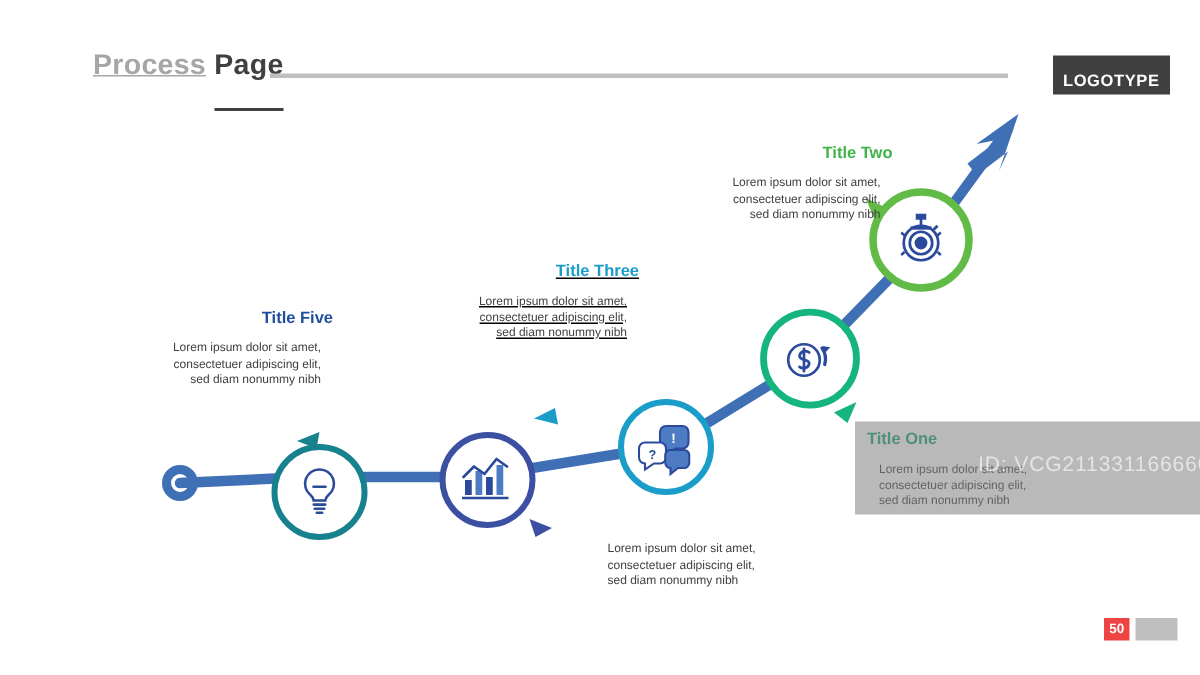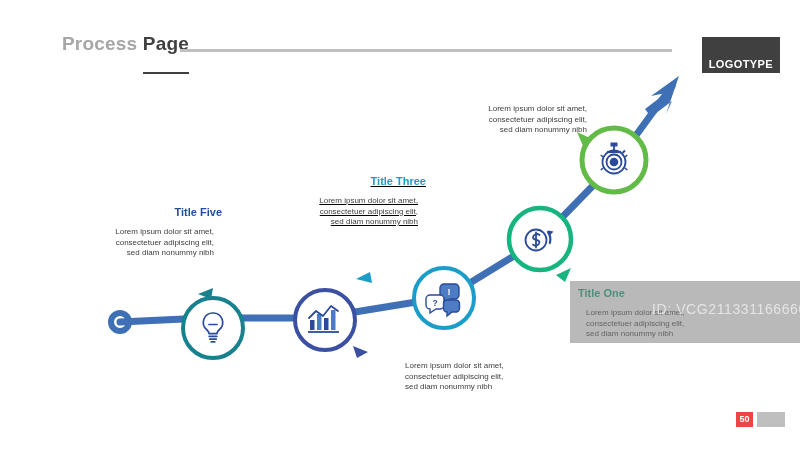--- a/index.html
+++ b/index.html
@@ -21,21 +21,21 @@
   
   #header-title {
     position: absolute;
     left: 62px;
     top: 33px;
     font-size: 19px;
     font-weight: bold;
     letter-spacing: .2px;
     white-space: nowrap;
   }
-  #header-title .word-light { color: #a6a6a6; }
+  #header-title .word-light { color: #a6a6a6; text-decoration: underline; }
   #header-title .word-dark {
     color: #404040;
     border-bottom: 2px solid #404040;
     padding-bottom: 18px;
   }
   #header-rule {
     position: absolute;
     left: 180px;
     top: 49px;
     width: 492px;
@@ -44,21 +44,21 @@
   }
   #logotype-box {
     position: absolute;
     right: 20px;
     top: 37px;
     background: #404040;
     color: #ffffff;
     font-size: 11px;
     font-weight: bold;
     letter-spacing: .4px;
-    padding: 21px 7px 3px 7px;
+    padding: 11px 7px 3px 7px;
     line-height: 12px;
   }
 
   
   #page-num-box {
     position: absolute;
     left: 736px;
     top: 412px;
     width: 17px;
     height: 15px;
@@ -227,20 +227,21 @@
         <line x1="622.5" y1="153" x2="625" y2="150.5" stroke-width="2"></line>
         <line x1="603" y1="157" x2="600.8" y2="155" stroke-width="1.6"></line>
         <line x1="625" y1="157" x2="627.2" y2="155" stroke-width="1.6"></line>
         <line x1="603" y1="168" x2="600.8" y2="170" stroke-width="1.6"></line>
         <line x1="625" y1="168" x2="627.2" y2="170" stroke-width="1.6"></line>
       </g>
     </g>
   </svg>
 
   <div class="block align-right" id="block-two">
+    <p class="title" style="color:#3eb449">Title Two</p>
     <p class="desc">Lorem ipsum dolor sit amet,
 consectetuer adipiscing elit,
 sed diam nonummy nibh</p>
   </div>
 
   <div class="block align-right" id="block-three">
     <p class="title" style="color:#1b9dc9">Title Three</p>
     <p class="desc">Lorem ipsum dolor sit amet,
 consectetuer adipiscing elit,
 sed diam nonummy nibh</p>

